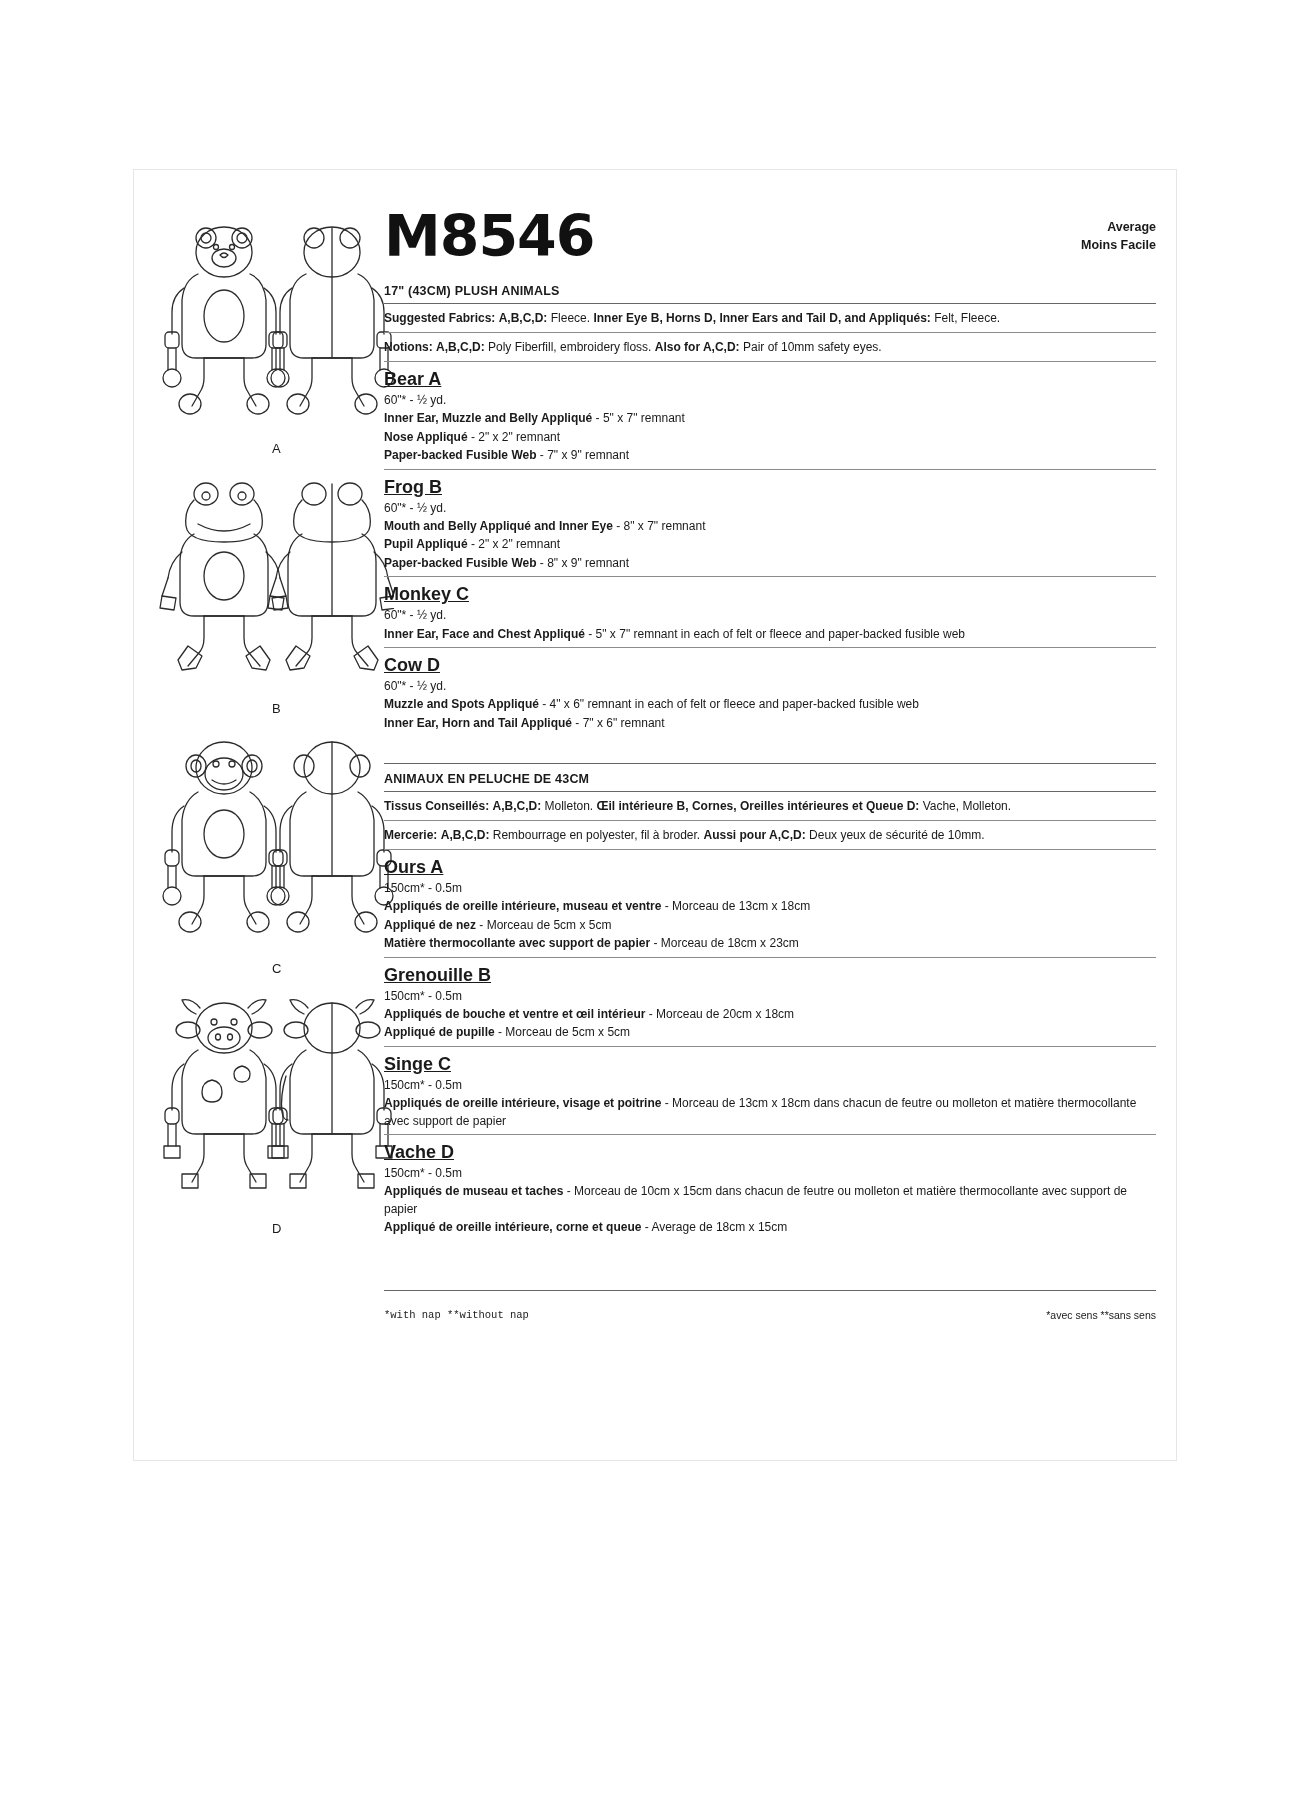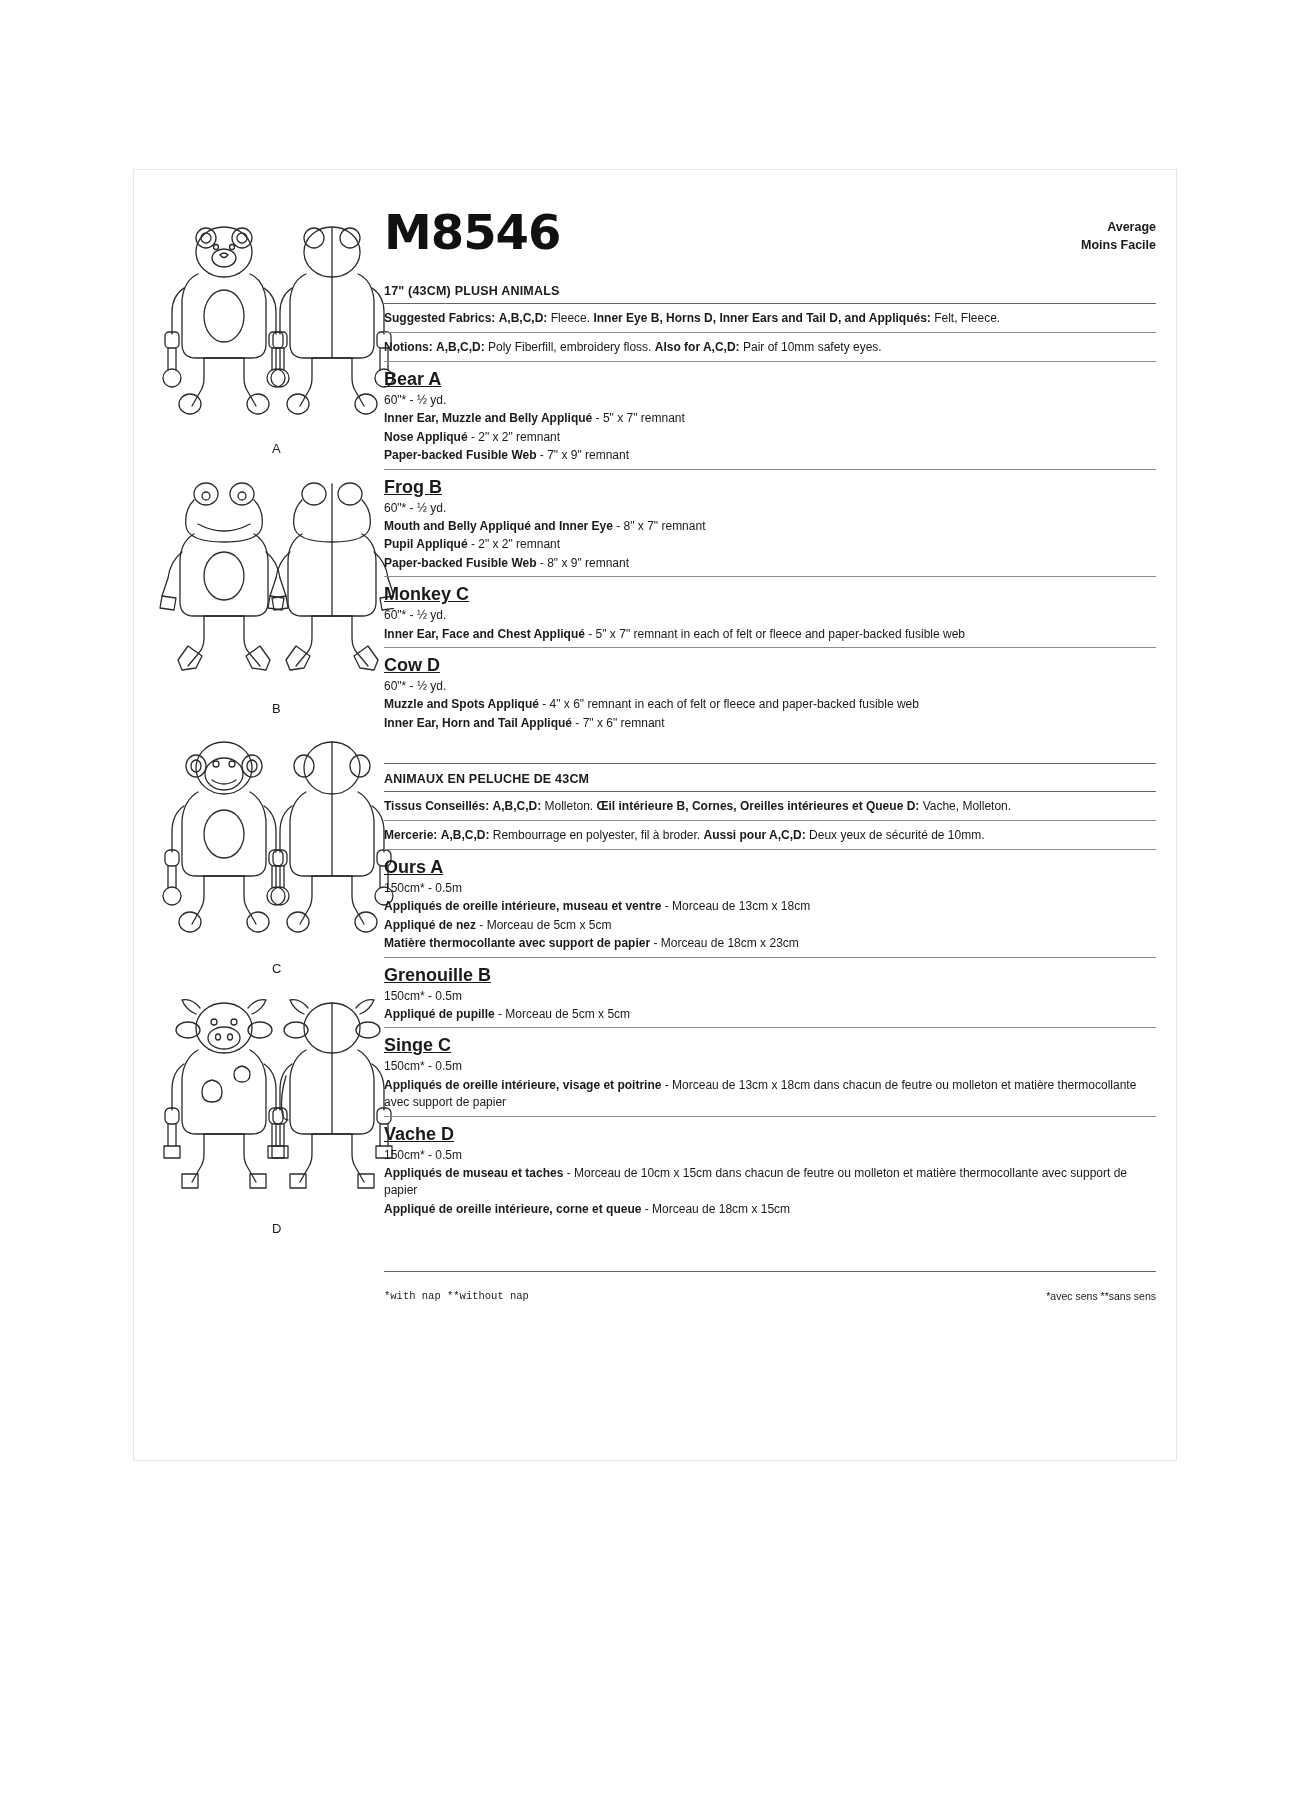--- a/index.html
+++ b/index.html
@@ -54,21 +54,21 @@
     top: 34px;
     width: 772px;
   }
   .header-row {
     position: relative;
     height: 72px;
   }
   .pattern-number {
     font-family: "DejaVu Sans", sans-serif;
     font-weight: bold;
-    font-size: 48px;
+    font-size: 57px;
     letter-spacing: -1px;
     line-height: 1;
     margin: 0;
     padding-top: 4px;
     color: #111;
   }
   .difficulty {
     position: absolute;
     right: 0;
     top: 14px;
@@ -407,32 +407,33 @@
 
     <div class="garment">Ours A</div>
     <div class="line">150cm* - 0.5m</div>
     <div class="line"><b>Appliqués de oreille intérieure, museau et ventre</b><span> - Morceau de 13cm x 18cm</span></div>
     <div class="line"><b>Appliqué de nez</b><span> - Morceau de 5cm x 5cm</span></div>
     <div class="line"><b>Matière thermocollante avec support de papier</b><span> - Morceau de 18cm x 23cm</span></div>
     <hr class="rule thin">
 
     <div class="garment">Grenouille B</div>
     <div class="line">150cm* - 0.5m</div>
+    <div class="line"><b>Appliqués de bouche et ventre et œil intérieur</b><span> - Morceau de 20cm x 18cm</span></div>
     <div class="line"><b>Appliqué de pupille</b><span> - Morceau de 5cm x 5cm</span></div>
     <hr class="rule thin">
 
     <div class="garment">Singe C</div>
     <div class="line">150cm* - 0.5m</div>
     <div class="line"><b>Appliqués de oreille intérieure, visage et poitrine</b><span> - Morceau de 13cm x 18cm  dans chacun de feutre ou molleton et matière thermocollante avec support de papier</span></div>
     <hr class="rule thin">
 
     <div class="garment">Vache D</div>
     <div class="line">150cm* - 0.5m</div>
     <div class="line"><b>Appliqués de museau et taches</b><span> - Morceau de 10cm x 15cm dans chacun de feutre ou molleton et matière thermocollante avec support de papier</span></div>
-    <div class="line"><b>Appliqué de oreille intérieure, corne et queue</b><span> - Morceau de 18cm x 15cm</span></div>
+    <div class="line"><b>Appliqué de oreille intérieure, corne et queue</b><span> - Average de 18cm x 15cm</span></div>
 
     <div class="spacer-lg" style="height:52px"></div>
     <hr class="footrule">
     <div class="footnotes">
       <span class="fn-left">*with nap   **without nap</span>
       <span class="fn-right">*avec sens   **sans sens</span>
     </div>
 
   </div>
 </div>

